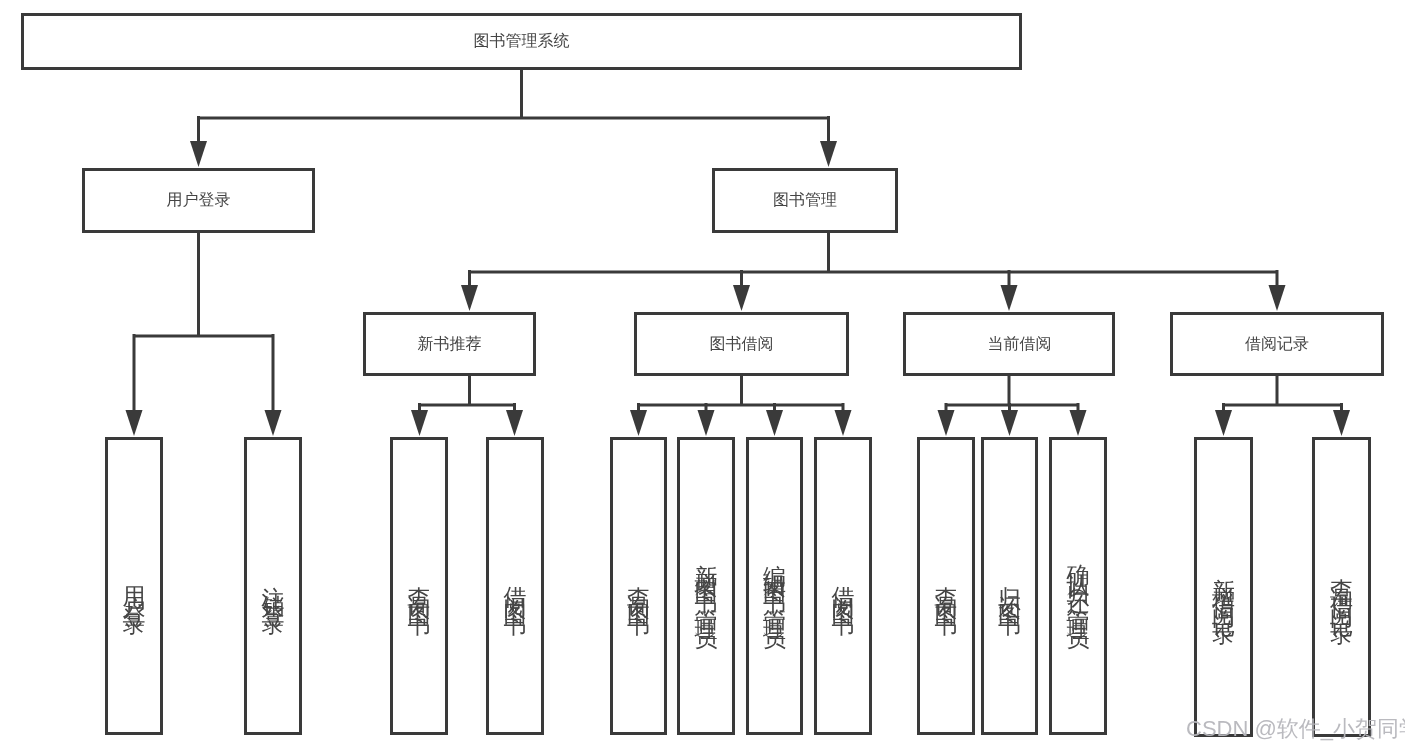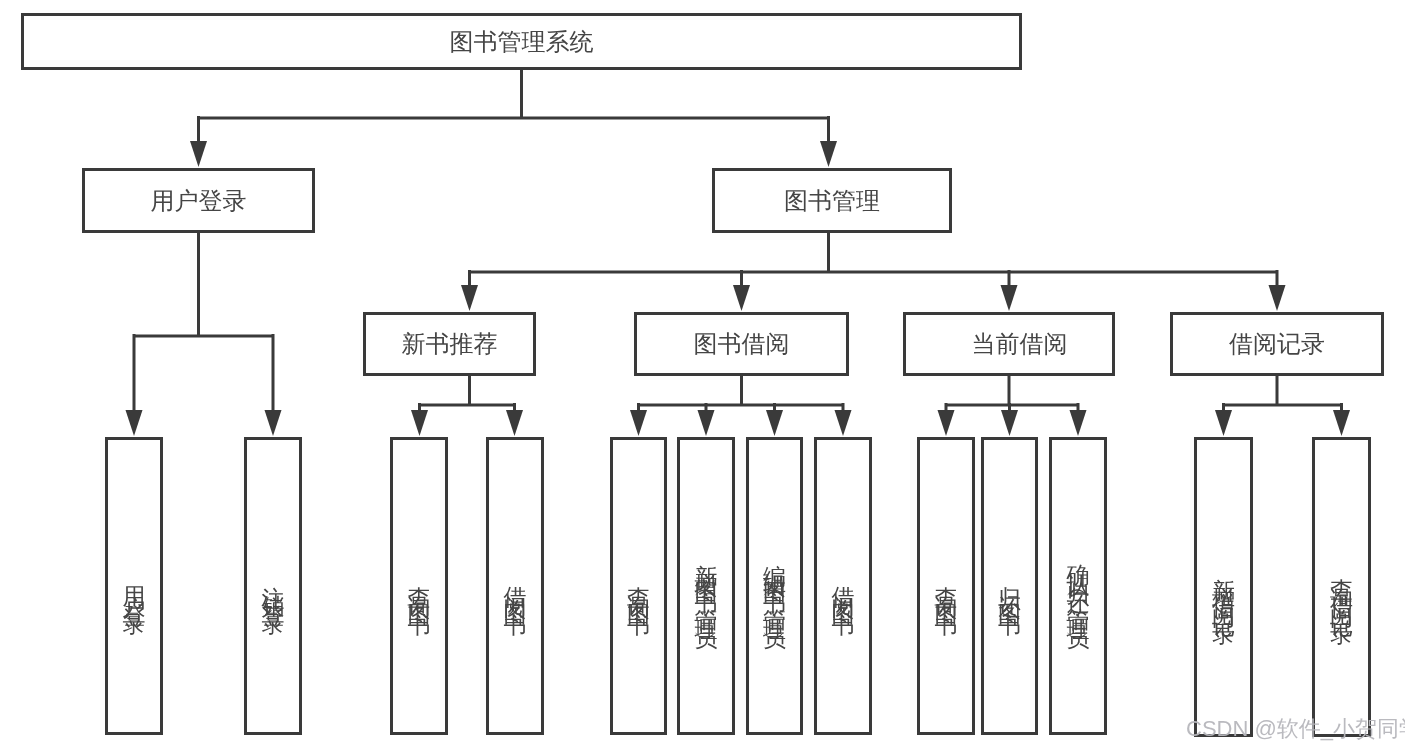--- a/index.html
+++ b/index.html
@@ -25,21 +25,21 @@
   .box {
     position: absolute;
     box-sizing: border-box;
     background: #ffffff;
     border: 3px solid #3a3a3a;
     display: flex;
     align-items: center;
     justify-content: center;
     color: #454545;
   }
-  .box.h { font-size: 24px; }
+  .box.h { font-size: 16px; }
   .box.v { font-size: 23px; }
   .box.v .lbl {
     writing-mode: vertical-rl;
     letter-spacing: 9px;
     line-height: 1;
     white-space: nowrap;
   }
   .box.h .lbl {
     white-space: nowrap;
   }
@@ -100,21 +100,21 @@
     </g>
   </svg>
 
   <div class="box h" style="left:21px; top:13px; width:1001px; height:57px;">
     <span class="lbl">图书管理系统</span>
   </div>
 
   <div class="box h" style="left:82px; top:168px; width:233px; height:65px;">
     <span class="lbl">用户登录</span>
   </div>
-  <div class="box h" style="left:712px; top:168px; width:240px; height:65px;">
+  <div class="box h" style="left:712px; top:168px; width:186px; height:65px;">
     <span class="lbl">图书管理</span>
   </div>
 
   <div class="box h" style="left:363px; top:312px; width:173px; height:64px;">
     <span class="lbl">新书推荐</span>
   </div>
   <div class="box h" style="left:634px; top:312px; width:215px; height:64px;">
     <span class="lbl">图书借阅</span>
   </div>
   <div class="box h" style="left:903px; top:312px; width:212px; height:64px;padding-left:21px;">

